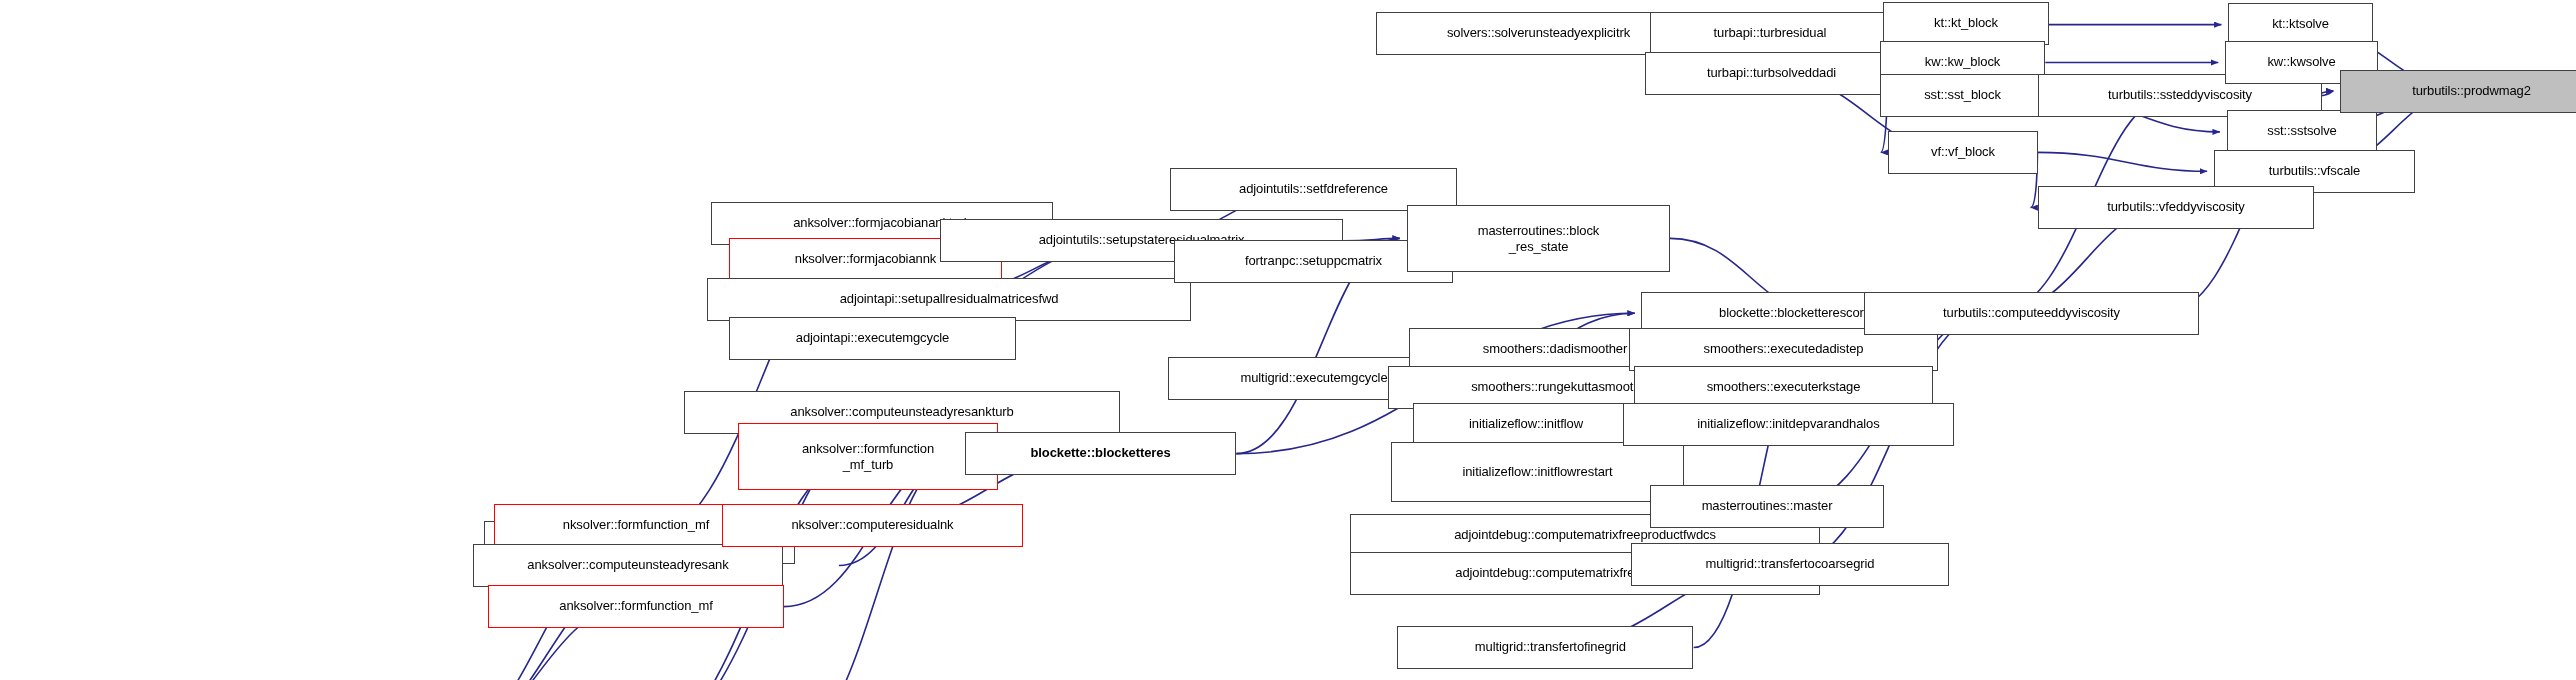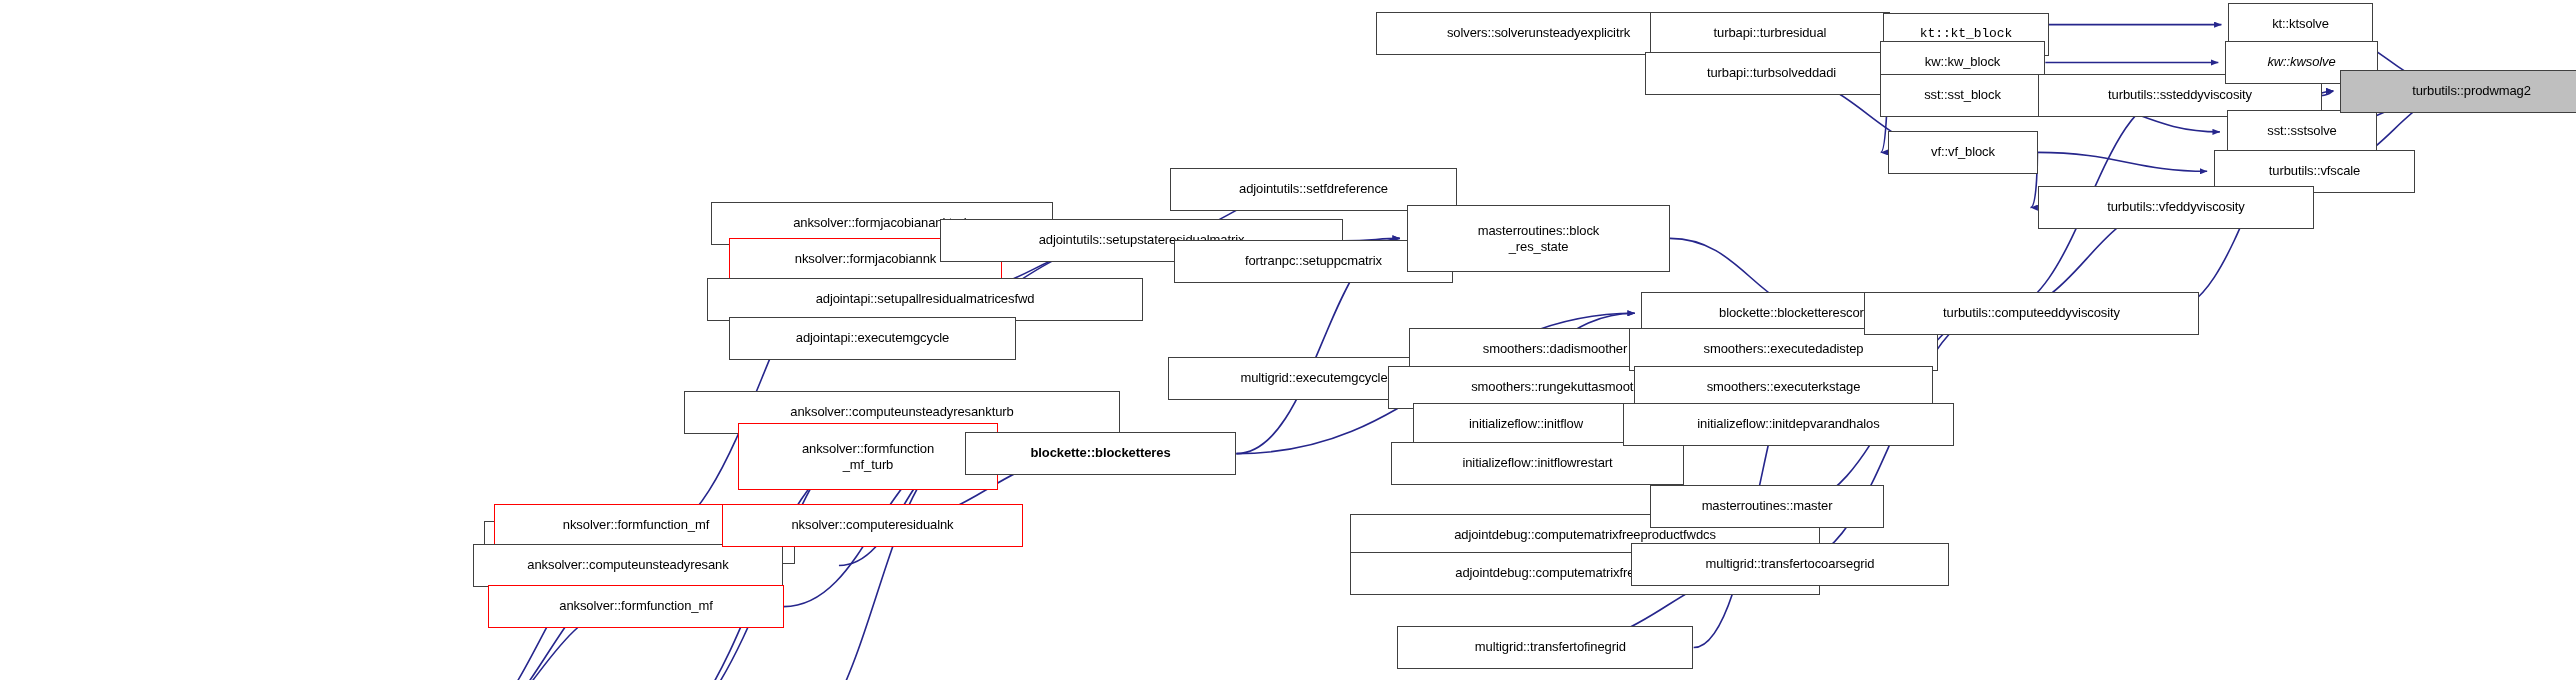--- a/index.html
+++ b/index.html
@@ -110,58 +110,58 @@
         <path d="M3023.1,223.5 C3115.8,223.5 3136.4,118.5 3220.1,118.5" marker-end="url(#ar)"></path>
         <path d="M2841.8,270.9 C2923.3,270.9 2941.5,223.5 3014.1,223.5" marker-end="url(#ar)"></path>
         <path d="M2608.0,408.9 C2715.5,408.9 2739.4,124.6 2837.9,124.6" marker-end="url(#ar)"></path>
         <path d="M2608.0,408.9 C2713.2,408.9 2736.6,270.9 2832.8,270.9" marker-end="url(#ar)"></path>
         <path d="M2826.3,408.9 C2930.1,408.9 2953.2,118.5 3048.0,118.5" marker-end="url(#ar)"></path>
       </g>
   </svg>
 <div class="node" style="left: 484px; top: 521px; width: 311px; height: 43px;">anksolver::formjacobianank</div>
     <div class="node" style="left: 711px; top: 202px; width: 342px; height: 43px;">anksolver::formjacobianankturb</div>
     <div class="node red" style="left: 729px; top: 238px; width: 273px; height: 43px;">nksolver::formjacobiannk</div>
-    <div class="node" style="left: 707px; top: 278px; width: 436px; height: 43px;">adjointapi::setupallresidualmatricesfwd</div>
+    <div class="node" style="left: 707px; top: 278px; width: 484px; height: 43px;">adjointapi::setupallresidualmatricesfwd</div>
     <div class="node" style="left: 729px; top: 317px; width: 287px; height: 43px;">adjointapi::executemgcycle</div>
     <div class="node" style="left: 684px; top: 391px; width: 436px; height: 43px;">anksolver::computeunsteadyresankturb</div>
     <div class="node red" style="left: 738px; top: 423px; width: 260px; height: 67px; line-height: 15.3px;">anksolver::formfunction
 _mf_turb</div>
     <div class="node red" style="left: 494px; top: 504px; width: 284px; height: 43px;">nksolver::formfunction_mf</div>
     <div class="node" style="left: 473px; top: 544px; width: 310px; height: 43px;">anksolver::computeunsteadyresank</div>
     <div class="node red" style="left: 488px; top: 585px; width: 296px; height: 43px;">anksolver::formfunction_mf</div>
     <div class="node red" style="left: 722px; top: 504px; width: 301px; height: 43px;">nksolver::computeresidualnk</div>
     <div class="node" style="left: 965px; top: 432px; width: 271px; height: 43px; font-weight: bold;">blockette::blocketteres</div>
     <div class="node" style="left: 940px; top: 219px; width: 403px; height: 43px;">adjointutils::setupstateresidualmatrix</div>
     <div class="node" style="left: 1170px; top: 168px; width: 287px; height: 43px;">adjointutils::setfdreference</div>
     <div class="node" style="left: 1174px; top: 240px; width: 279px; height: 43px;">fortranpc::setuppcmatrix</div>
     <div class="node" style="left: 1168px; top: 357px; width: 292px; height: 43px;">multigrid::executemgcycle</div>
     <div class="node" style="left: 1407px; top: 205px; width: 263px; height: 67px; line-height: 15.3px;">masterroutines::block
 _res_state</div>
     <div class="node" style="left: 1641px; top: 292px; width: 308px; height: 43px;">blockette::blocketterescore</div>
     <div class="node" style="left: 1409px; top: 328px; width: 292px; height: 43px;">smoothers::dadismoother</div>
     <div class="node" style="left: 1388px; top: 366px; width: 347px; height: 43px;">smoothers::rungekuttasmoother</div>
     <div class="node" style="left: 1413px; top: 403px; width: 226px; height: 43px;">initializeflow::initflow</div>
-    <div class="node" style="left: 1391px; top: 442px; width: 293px; height: 43px;">initializeflow::initflowrestart</div>
+    <div class="node" style="left: 1391px; top: 442px; width: 293px; height: 60px;">initializeflow::initflowrestart</div>
     <div class="node" style="left: 1629px; top: 328px; width: 309px; height: 43px;">smoothers::executedadistep</div>
     <div class="node" style="left: 1634px; top: 366px; width: 299px; height: 43px;">smoothers::executerkstage</div>
     <div class="node" style="left: 1623px; top: 403px; width: 331px; height: 43px;">initializeflow::initdepvarandhalos</div>
     <div class="node" style="left: 1350px; top: 514px; width: 470px; height: 43px;">adjointdebug::computematrixfreeproductfwdcs</div>
     <div class="node" style="left: 1350px; top: 552px; width: 470px; height: 43px;">adjointdebug::computematrixfreeproductfwdfd</div>
     <div class="node" style="left: 1650px; top: 485px; width: 234px; height: 43px;">masterroutines::master</div>
     <div class="node" style="left: 1631px; top: 543px; width: 318px; height: 43px;">multigrid::transfertocoarsegrid</div>
     <div class="node" style="left: 1397px; top: 626px; width: 296px; height: 43px; padding-left: 13px;">multigrid::transfertofinegrid</div>
     <div class="node" style="left: 1830px; top: 292px; width: 335px; height: 43px; margin-left: 34px;">turbutils::computeeddyviscosity</div>
     <div class="node" style="left: 1376px; top: 12.2px; width: 325px; height: 43px;">solvers::solverunsteadyexplicitrk</div>
     <div class="node" style="left: 1650px; top: 12.2px; width: 240px; height: 43px;">turbapi::turbresidual</div>
     <div class="node" style="left: 1645px; top: 52px; width: 253px; height: 43px;">turbapi::turbsolveddadi</div>
-    <div class="node" style="left: 1883px; top: 13px; width: 166px; height: 43px; font-family: Liberation Mono, monospace;">kt::kt_block</div>
+    <div class="node" style="left: 1883px; top: 2px; width: 166px; height: 43px;">kt::kt_block</div>
     <div class="node" style="left: 1880px; top: 41px; width: 165px; height: 43px;">kw::kw_block</div>
     <div class="node" style="left: 1880px; top: 74px; width: 165px; height: 43px;">sst::sst_block</div>
     <div class="node" style="left: 1888px; top: 131px; width: 150px; height: 43px;">vf::vf_block</div>
     <div class="node" style="left: 2038px; top: 74px; width: 284px; height: 43px;">turbutils::ssteddyviscosity</div>
     <div class="node" style="left: 2228px; top: 3.1px; width: 145px; height: 43px;">kt::ktsolve</div>
-    <div class="node" style="left: 2225px; top: 41px; width: 153px; height: 43px; font-style: italic;">kw::kwsolve</div>
+    <div class="node" style="left: 2225px; top: 41px; width: 153px; height: 43px;">kw::kwsolve</div>
     <div class="node" style="left: 2227px; top: 110px; width: 150px; height: 43px;">sst::sstsolve</div>
     <div class="node" style="left: 2214px; top: 150px; width: 201px; height: 43px;">turbutils::vfscale</div>
     <div class="node" style="left: 2038px; top: 186px; width: 276px; height: 43px;">turbutils::vfeddyviscosity</div>
     <div class="node current" style="left: 2340px; top: 70px; width: 263px; height: 43px;">turbutils::prodwmag2</div>
   </div>
 
 
 </body></html>

